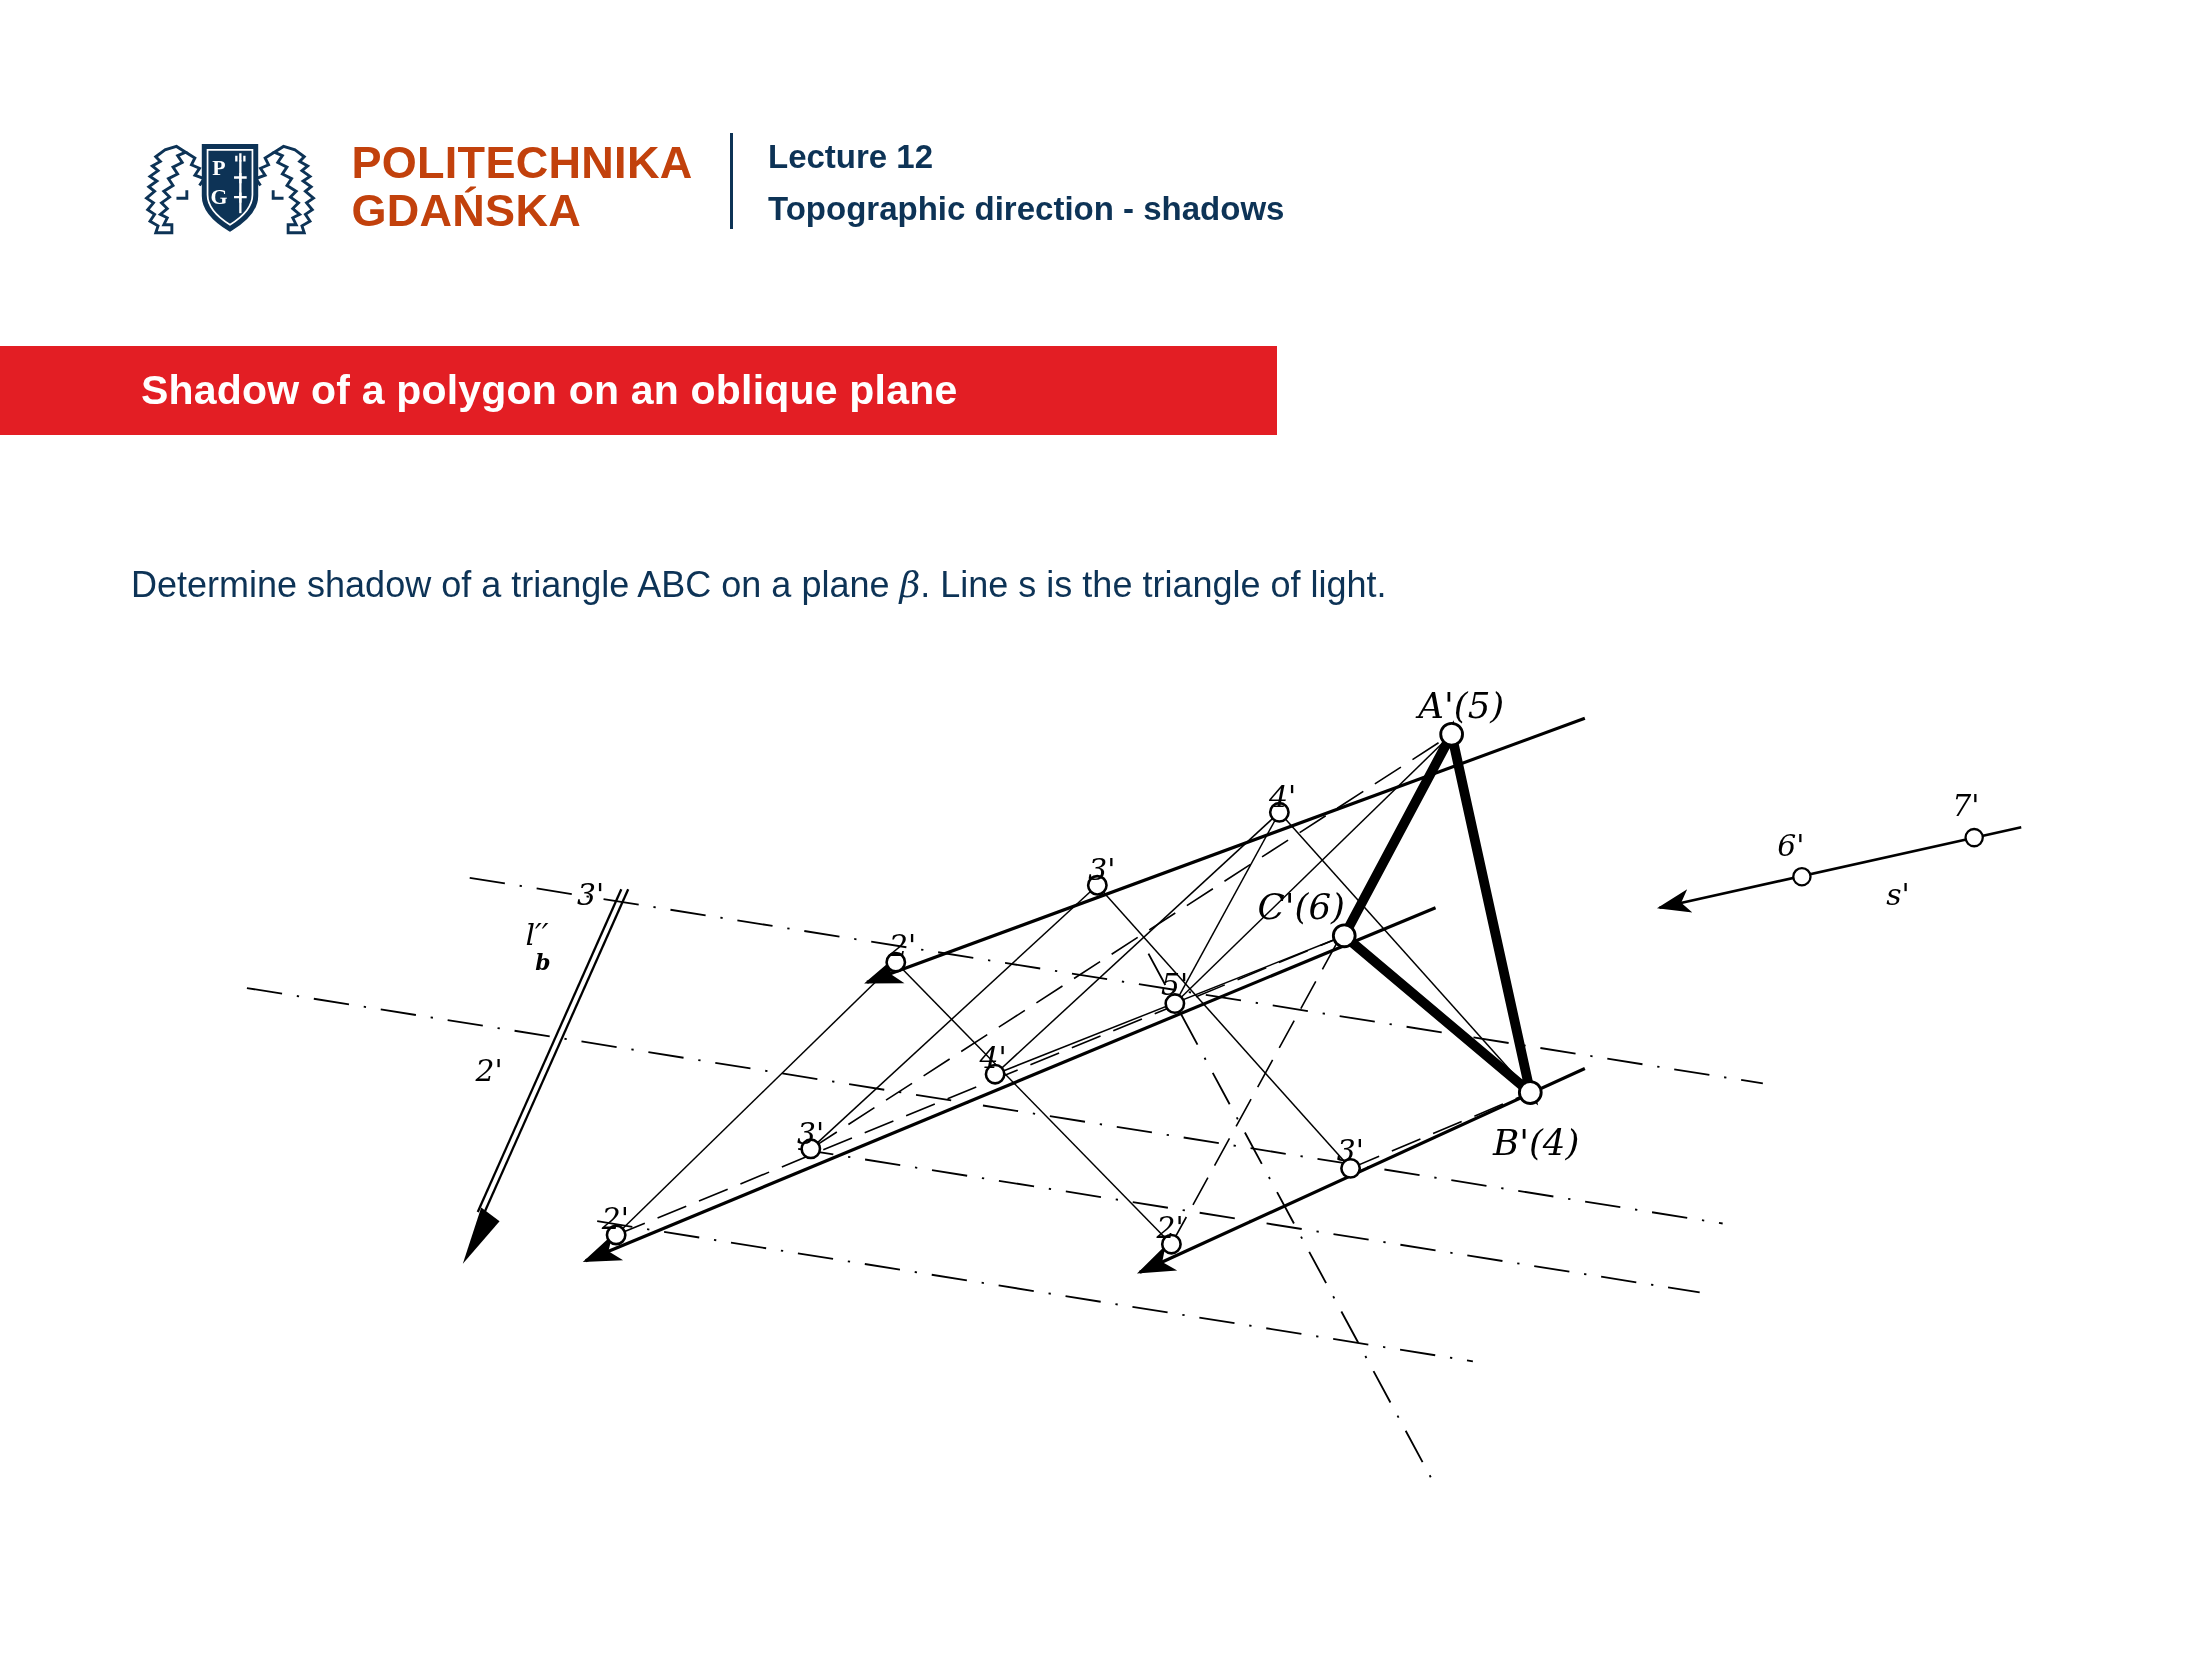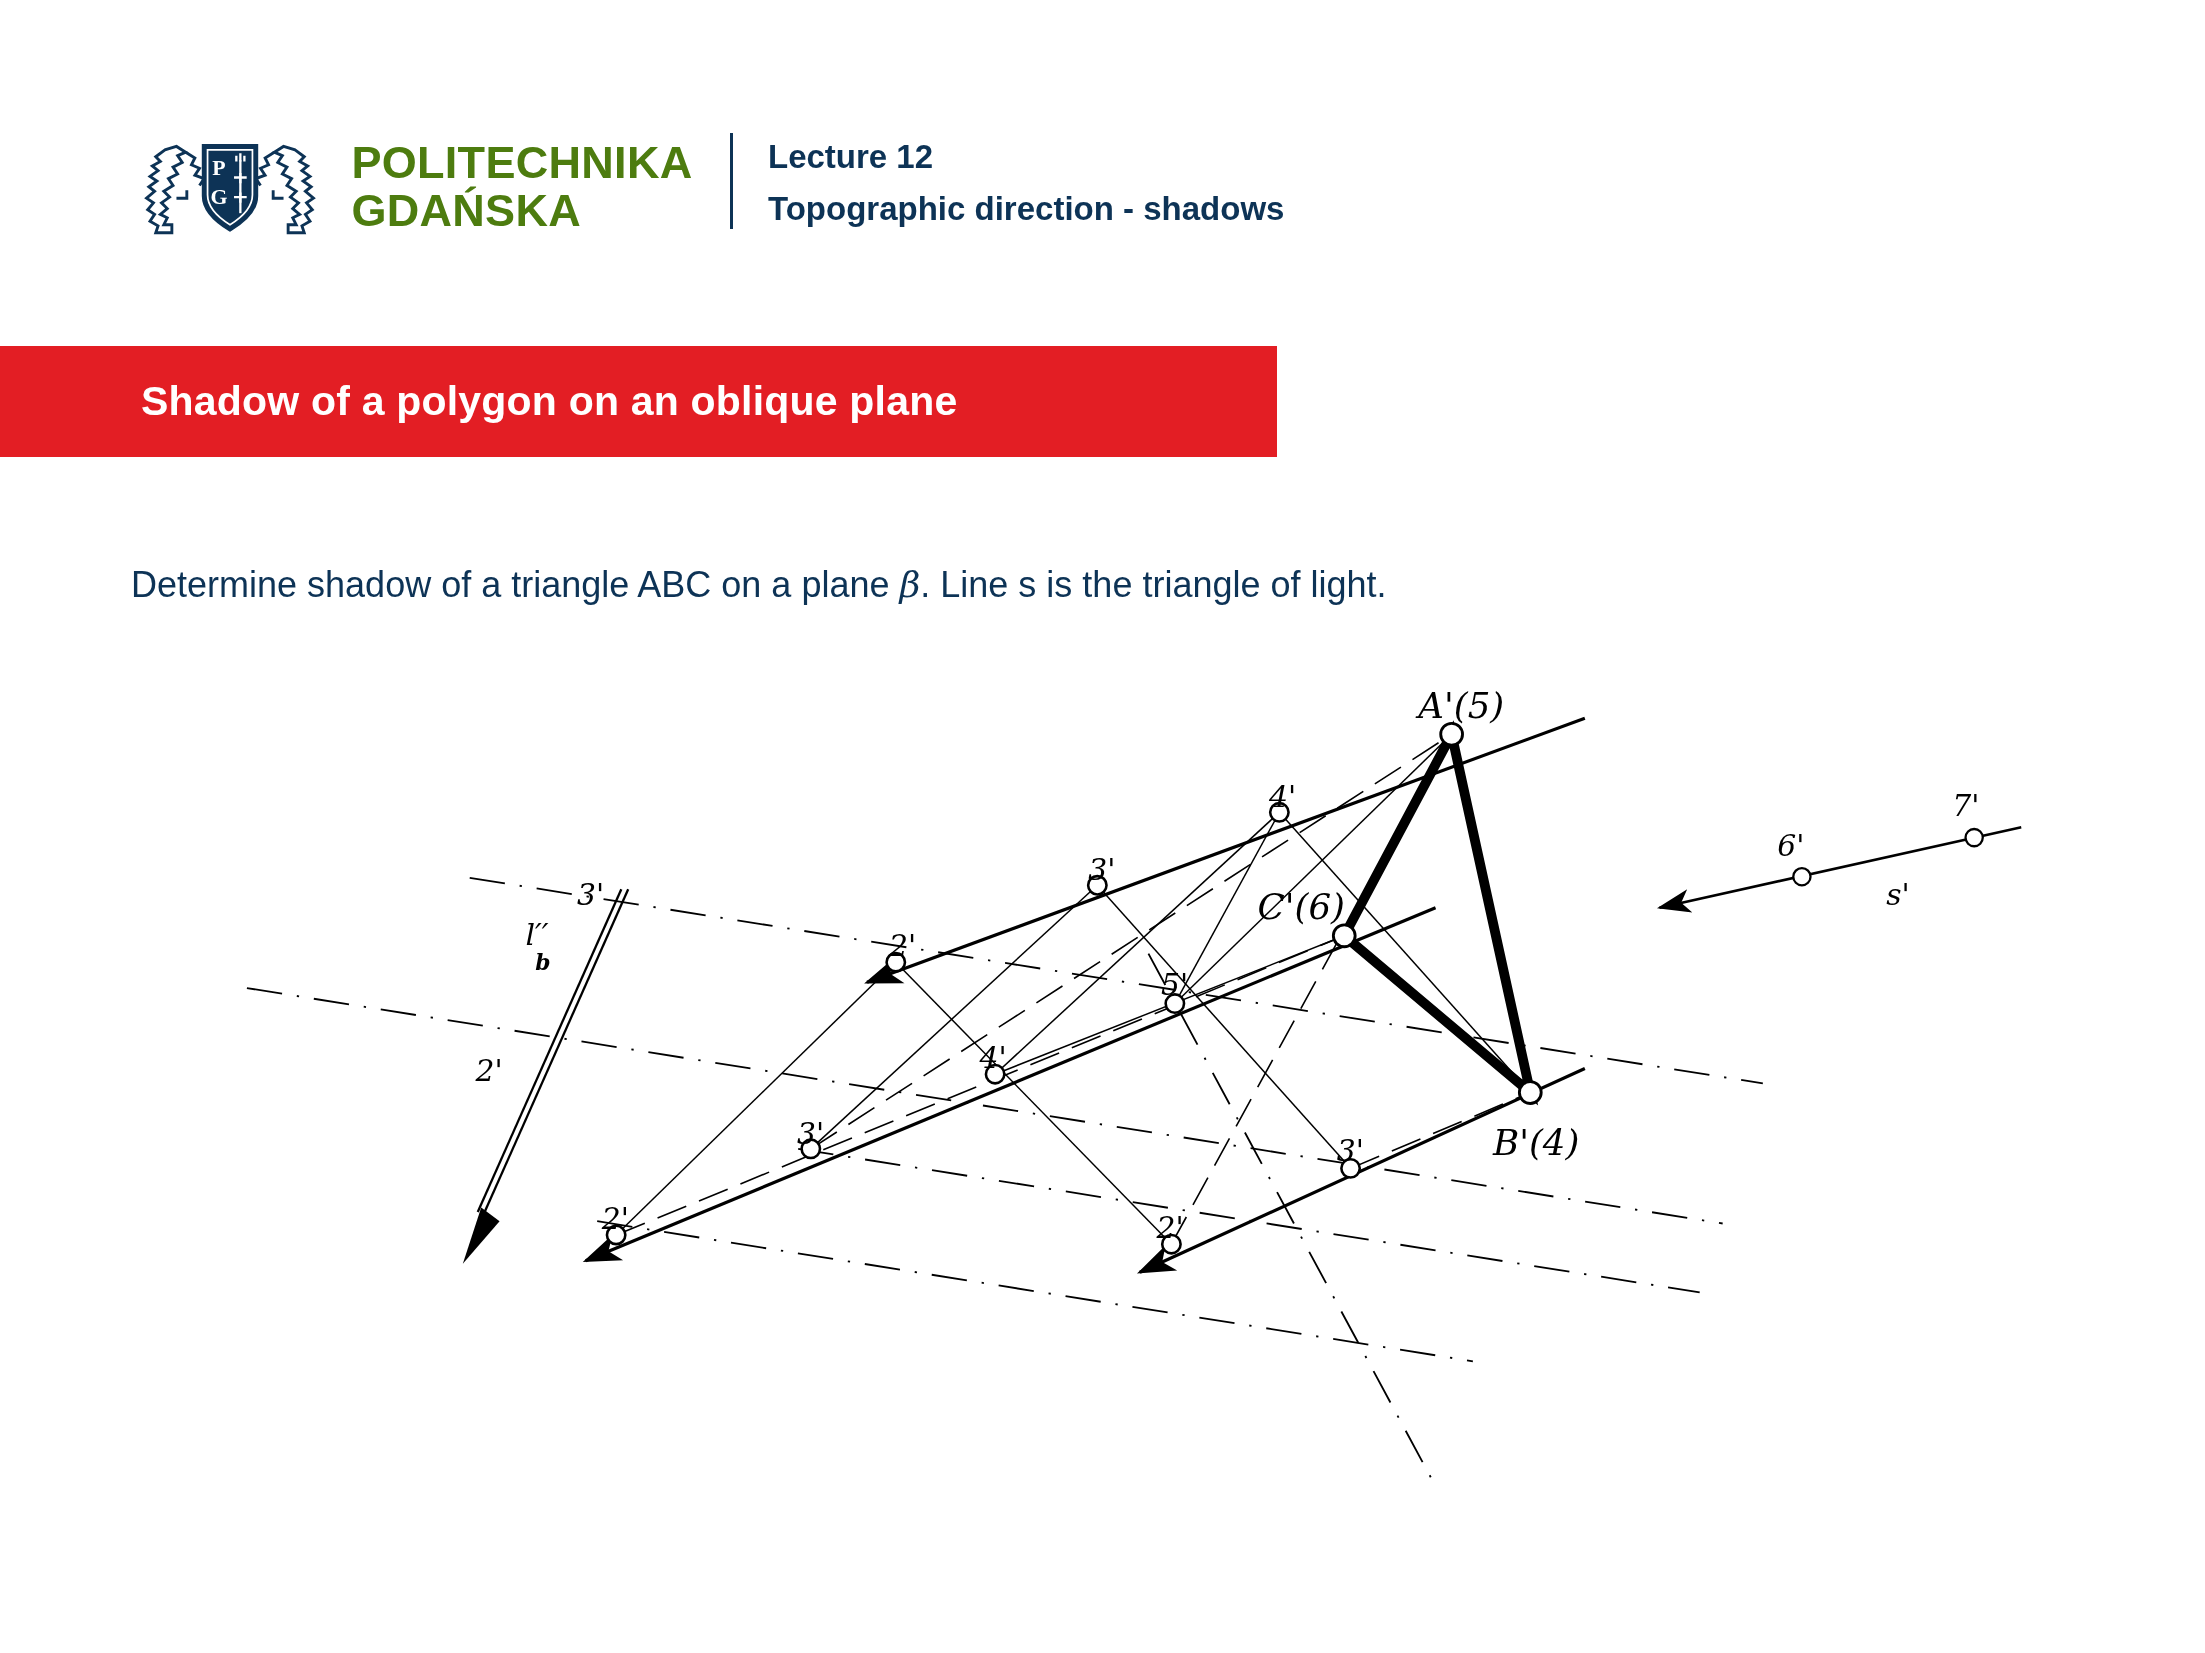--- a/index.html
+++ b/index.html
@@ -30,21 +30,21 @@
     display: flex;
     align-items: center;
     gap: 26.4px;
   }
   #crest {
     width: 190px;
     height: 118px;
     flex: none;
   }
   #uni-name {
-    color: #4d7c0f;
+    color: #c2410c;
     font-size: 45px;
     font-weight: 700;
     line-height: 1.06;
     letter-spacing: 0.3px;
     white-space: pre-line;
     font-stretch: condensed;
   }
   #header-divider {
     position: absolute;
     left: 730px; top: 133px;
@@ -59,21 +59,21 @@
     font-size: 33px;
     font-weight: 700;
     line-height: 1.58;
   }
 
   
   #title-bar {
     position: absolute;
     left: 0; top: 346px;
     width: 1277px;
-    height: 111px;
+    height: 89px;
     background: #e31e24;
     display: flex;
     align-items: center;
   }
   #title-text {
     margin-left: 141px;
     color: #ffffff;
     font-size: 41px;
     font-weight: 700;
     letter-spacing: 0.2px;

